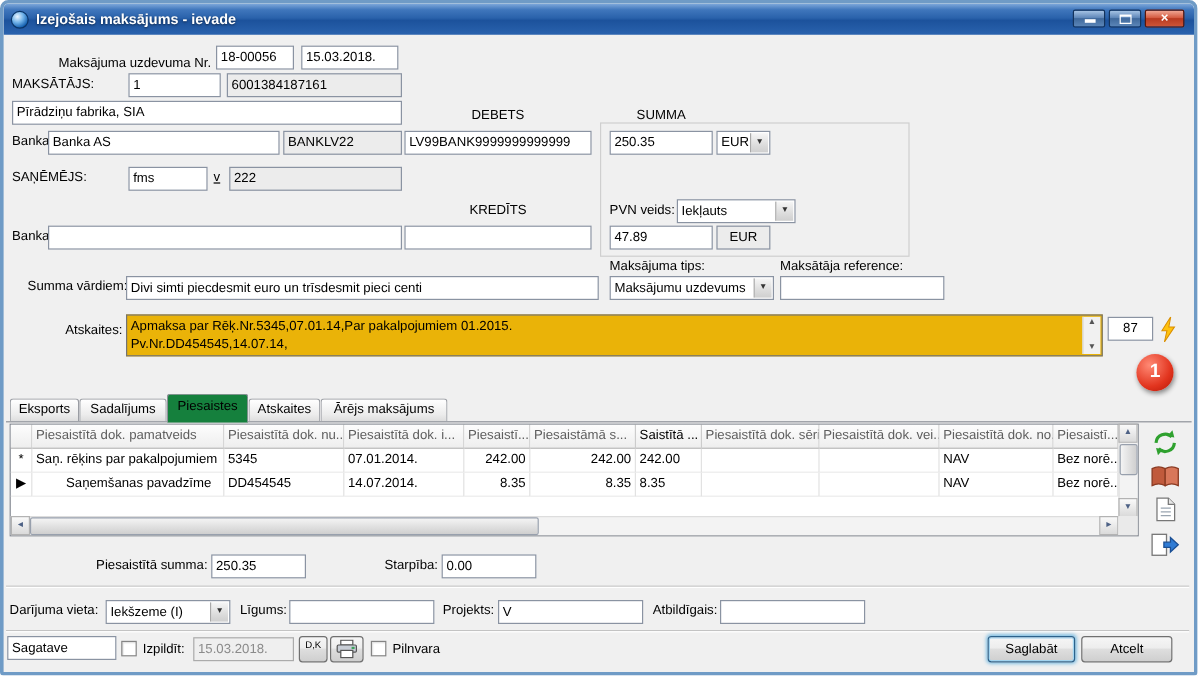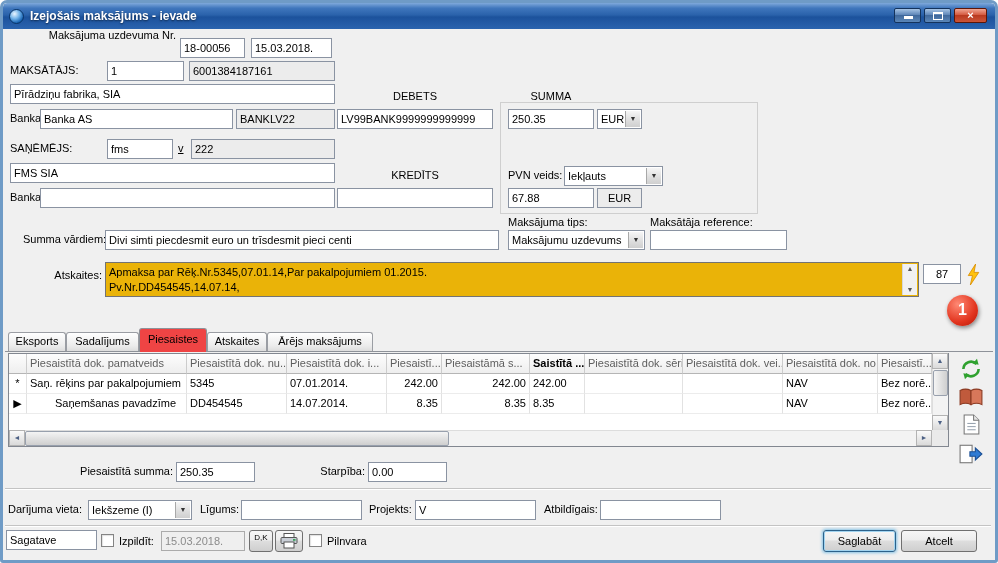--- a/index.html
+++ b/index.html
@@ -31,28 +31,28 @@
   .memo{position:absolute;background:#eab308;border:1px solid #737373;overflow:hidden}
   .memo .mline{padding:0 18px 0 3px;line-height:15px;white-space:nowrap}
   .memo .mline:first-child{padding-top:2px}
   .mscroll{position:absolute;right:1px;top:1px;bottom:1px;width:15px;background:#F1F1F1;border-left:1px solid #D7D7D7}
   .mscroll .up,.mscroll .dn{position:absolute;left:0;right:0;height:10px;font-size:7px;text-align:center;color:#555;line-height:10px}
   .mscroll .up{top:0}.mscroll .dn{bottom:0}
   
   .badge{position:absolute;width:31px;height:31px;border-radius:50%;background:radial-gradient(circle at 35% 30%,#FF8A75,#E2351F 60%,#B31505);color:#fff;font-weight:bold;font-size:16px;text-align:center;line-height:30px;box-shadow:1px 2px 4px rgba(0,0,0,.45)}
   
   .tab{position:absolute;text-align:center;border:1px solid #9A9DA3;border-bottom:none;border-radius:3px 3px 0 0;background:linear-gradient(#FFFFFF,#ECECEC 70%,#DDDDDD);height:19px;line-height:17px;top:329px}
-  .tab.active{top:325px;height:24px;line-height:21px;background:#ef4444;border-color:#8E9299;z-index:3}
+  .tab.active{top:325px;height:24px;line-height:21px;background:#15803d;border-color:#8E9299;z-index:3}
   .paneline{position:absolute;left:2px;top:348px;width:988px;height:1px;background:#8E9299}
   
   .grid{position:absolute;left:5px;top:350px;width:941px;height:94px;border:1px solid #828790;background:#fff}
   .grow{display:flex;height:20px;position:relative}
   .gcell{flex:none;border-right:1px solid #E2E2E2;border-bottom:1px solid #ECECEC;padding:0 3px;line-height:19px;white-space:nowrap;overflow:hidden}
   .ghead .gcell{background:linear-gradient(#FDFDFD,#EEEEEE);border-right:1px solid #CCCCCC;border-bottom:1px solid #B5B5B5;color:#5E5E5E}
-  .ghead .gcell.bold{color:#000;font-weight:bold}
+  .ghead .gcell.bold{color:#000;font-weight:normal}
   .gcell.num{text-align:right}
   .gcell.mark{text-align:center;padding:0;color:#000}
   .c0{width:18px}.c1{width:160px}.c2{width:100px}.c3{width:100px}.c4{width:55px}.c5{width:88px}.c6{width:55px}.c7{width:98px}.c8{width:100px}.c9{width:95px}.c10{width:54px}
   .indent{padding-left:28px}
   
   .sbtn{position:absolute;width:16px;height:16px;background:linear-gradient(#FAFAFA,#DADADA);border:1px solid #B3B3B3;font-size:7px;line-height:14px;text-align:center;color:#4D6185}
   .htrack{position:absolute;left:0;bottom:0;height:16px;width:923px;background:#F3F3F3;border-top:1px solid #DDDDDD}
   .hthumb{position:absolute;left:16px;top:0;height:15px;width:424px;background:linear-gradient(#F4F4F4,#CFCFCF);border:1px solid #98A0AD;border-radius:2px}
   .vtrack{position:absolute;right:0;top:0;width:16px;height:77px;background:#F3F3F3;border-left:1px solid #DDDDDD}
   .vthumb{position:absolute;top:16px;left:0;width:15px;height:26px;background:linear-gradient(90deg,#F4F4F4,#CFCFCF);border:1px solid #98A0AD;border-radius:2px}
@@ -79,21 +79,21 @@
   <div class="winbtns">
     <div class="winbtn">
         <span class="glyph-min"></span>
       </div>
     <div class="winbtn">
         <span class="glyph-max"></span>
       </div>
     <div class="winbtn close"><span>×</span></div>
   </div>
 
-  <div class="lbl r" style="left:20px;top:26px;width:153px">Maksājuma uzdevuma Nr.</div>
+  <div class="lbl r" style="left:20px;top:44px;width:153px">Maksājuma uzdevuma Nr.</div>
   <div class="field" style="left:177px;top:35px;width:65px">18-00056</div>
   <div class="field" style="left:248px;top:35px;width:81px">15.03.2018.</div>
 
   <div class="lbl" style="left:7px;top:61px">MAKSĀTĀJS:</div>
   <div class="field" style="left:104px;top:58px;width:77px">1</div>
   <div class="field ro" style="left:186px;top:58px;width:146px">6001384187161</div>
   <div class="field" style="left:7px;top:81px;width:325px">Pīrādziņu fabrika, SIA</div>
 
   <div class="lbl c" style="left:334px;top:87px;width:156px">DEBETS</div>
   <div class="lbl c" style="left:505px;top:87px;width:86px">SUMMA</div>
@@ -106,33 +106,32 @@
   <div class="field num" style="left:505px;top:106px;width:86px">250.35</div>
   <div class="field combo" style="left:594px;top:106px;width:45px">
     <span>EUR</span>
     <span class="dd">▼</span>
   </div>
 
   <div class="lbl" style="left:7px;top:139px">SAŅĒMĒJS:</div>
   <div class="field" style="left:104px;top:136px;width:66px">fms</div>
   <div class="lbl link" style="left:175px;top:139px">v</div>
   <div class="field ro" style="left:188px;top:136px;width:144px">222</div>
-  <div class="field" style="left:7px;top:160px;width:325px">FMS SIA</div>
 
   <div class="lbl c" style="left:334px;top:166px;width:156px">KREDĪTS</div>
   <div class="lbl" style="left:505px;top:166px">PVN veids:</div>
   <div class="field combo" style="left:561px;top:163px;width:99px">
     <span>Iekļauts</span>
     <span class="dd">▼</span>
   </div>
 
   <div class="lbl" style="left:7px;top:188px">Banka:</div>
   <div class="field" style="left:37px;top:185px;width:295px"></div>
   <div class="field" style="left:334px;top:185px;width:156px"></div>
-  <div class="field num" style="left:505px;top:185px;width:86px">67.88</div>
+  <div class="field num" style="left:505px;top:185px;width:86px">47.89</div>
   <div class="field ro ctr" style="left:594px;top:185px;width:45px">EUR</div>
 
   <div class="lbl" style="left:505px;top:213px">Maksājuma tips:</div>
   <div class="lbl" style="left:647px;top:213px">Maksātāja reference:</div>
   <div class="field combo" style="left:505px;top:227px;width:137px">
     <span>Maksājumu uzdevums</span>
     <span class="dd">▼</span>
   </div>
   <div class="field" style="left:647px;top:227px;width:137px"></div>
 

